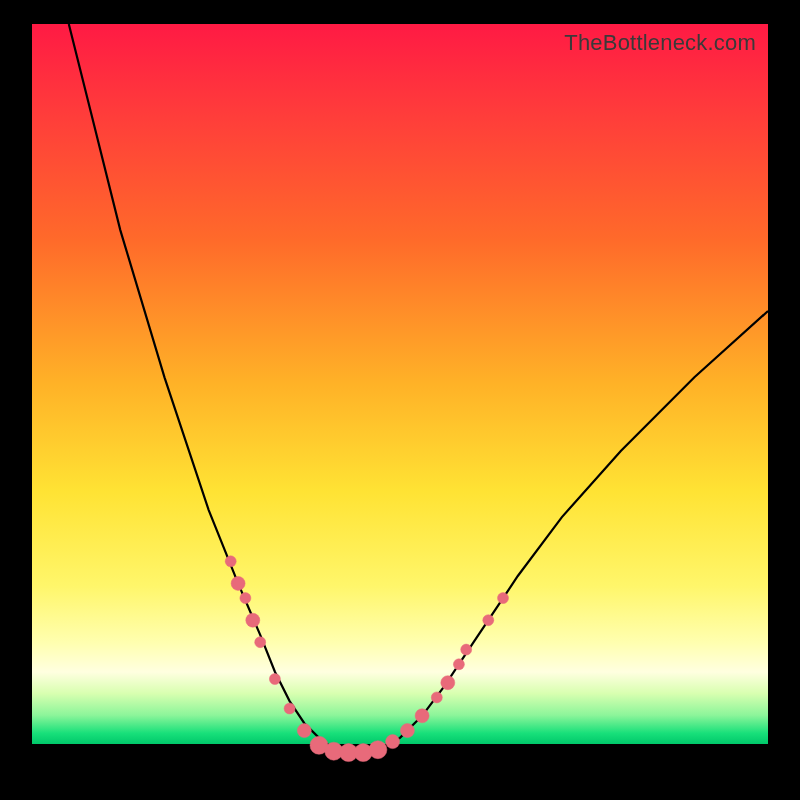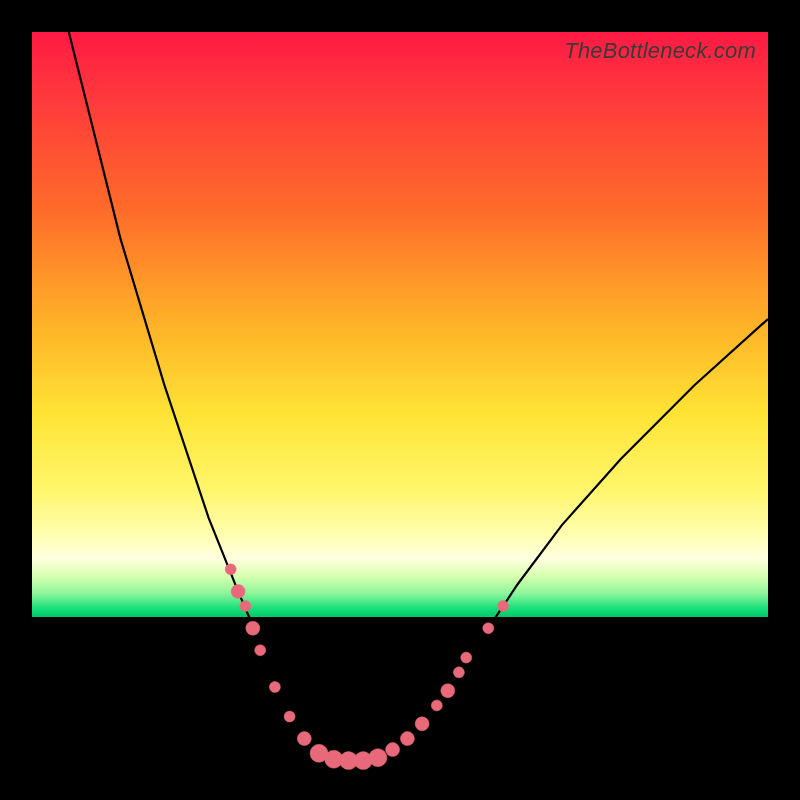--- a/index.html
+++ b/index.html
@@ -12,40 +12,39 @@
     overflow: hidden;
   }
   .frame {
     position: absolute;
     inset: 0;
     background: #000;
   }
   .plot-area {
     position: absolute;
     left: 32px;
-    top: 32px;
+    top: 24px;
     width: 736px;
-    height: 585px;
+    height: 720px;
     
     background: linear-gradient(
       to bottom,
       #ff1a44 0%,
       #ff3b3b 12%,
       #ff6a2a 30%,
       #ffb227 50%,
       #ffe334 65%,
       #fff66a 78%,
       #ffffb0 86%,
       #ffffe0 90%,
       #d8ffb0 93%,
       #8cf59a 96%,
       #18e07a 98.5%,
       #00c86a 100%
     );
-    font-style: italic;
   }
   .watermark {
     position: absolute;
     top: 6px;
     right: 12px;
     color: #3a3a3a;
     font-size: 22px;
     font-weight: 500;
     letter-spacing: 0.2px;
     user-select: none;

